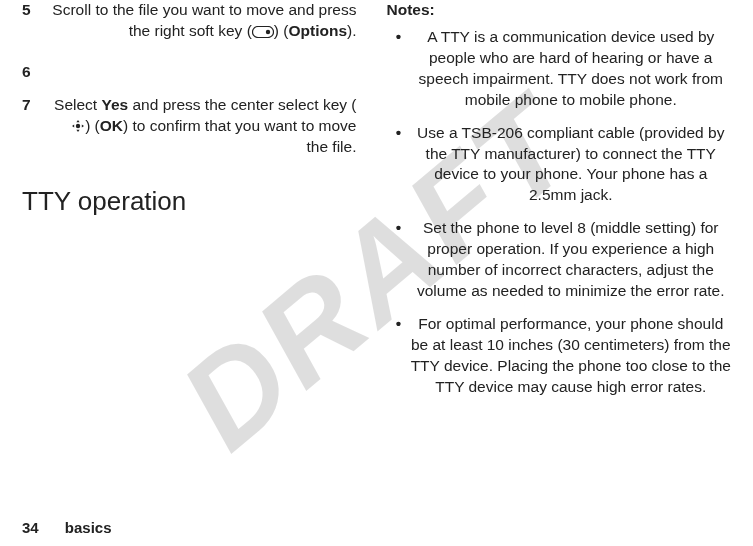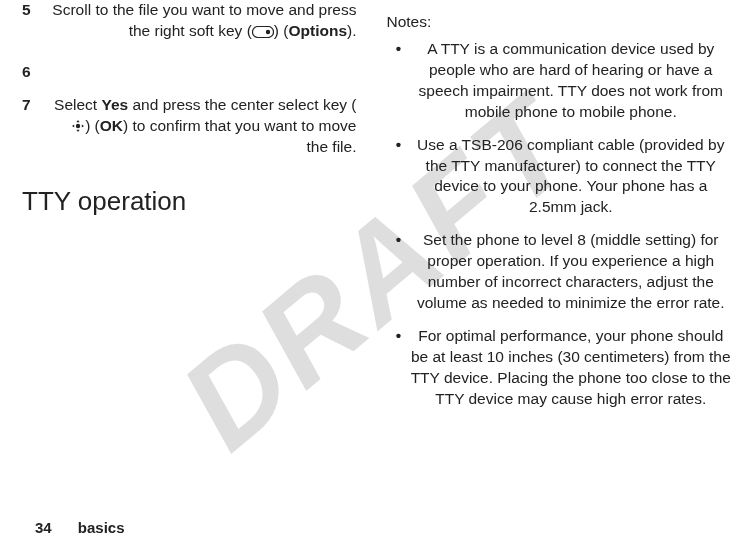--- a/index.html
+++ b/index.html
@@ -55,36 +55,36 @@
   }
   .step .body { flex: 1; text-align: right; }
   .step .body p { margin: 0 0 8px 0; }
   .bold { font-weight: 700; }
   .heading {
     font-size: 26px;
     font-weight: 400;
     margin: 18px 0 25px 0;
   }
   .para { margin: 0 0 10px 0; }
-  .notes-label { font-weight: 400; margin-bottom: 6px; margin-top: 12px; }
+  .notes-label { font-weight: 700; margin-bottom: 6px; }
   .bullet {
     display: flex;
     margin-bottom: 12px;
   }
   .bullet .dot {
     width: 24px;
     flex: 0 0 24px;
     text-align: center;
     font-weight: 700;
   }
   .bullet .btext { flex: 1; text-align: center; }
   .footer {
     position: absolute;
     bottom: 10px;
-    left: 35px;
+    left: 22px;
     font-size: 15px;
   }
   .footer .pg { font-weight: 700; margin-right: 22px; }
   .footer .sec { font-weight: 700; }
   .keyicon {
     display: inline-block;
     vertical-align: -2px;
   }
   .keyicon svg { display: block; }
 </style>

